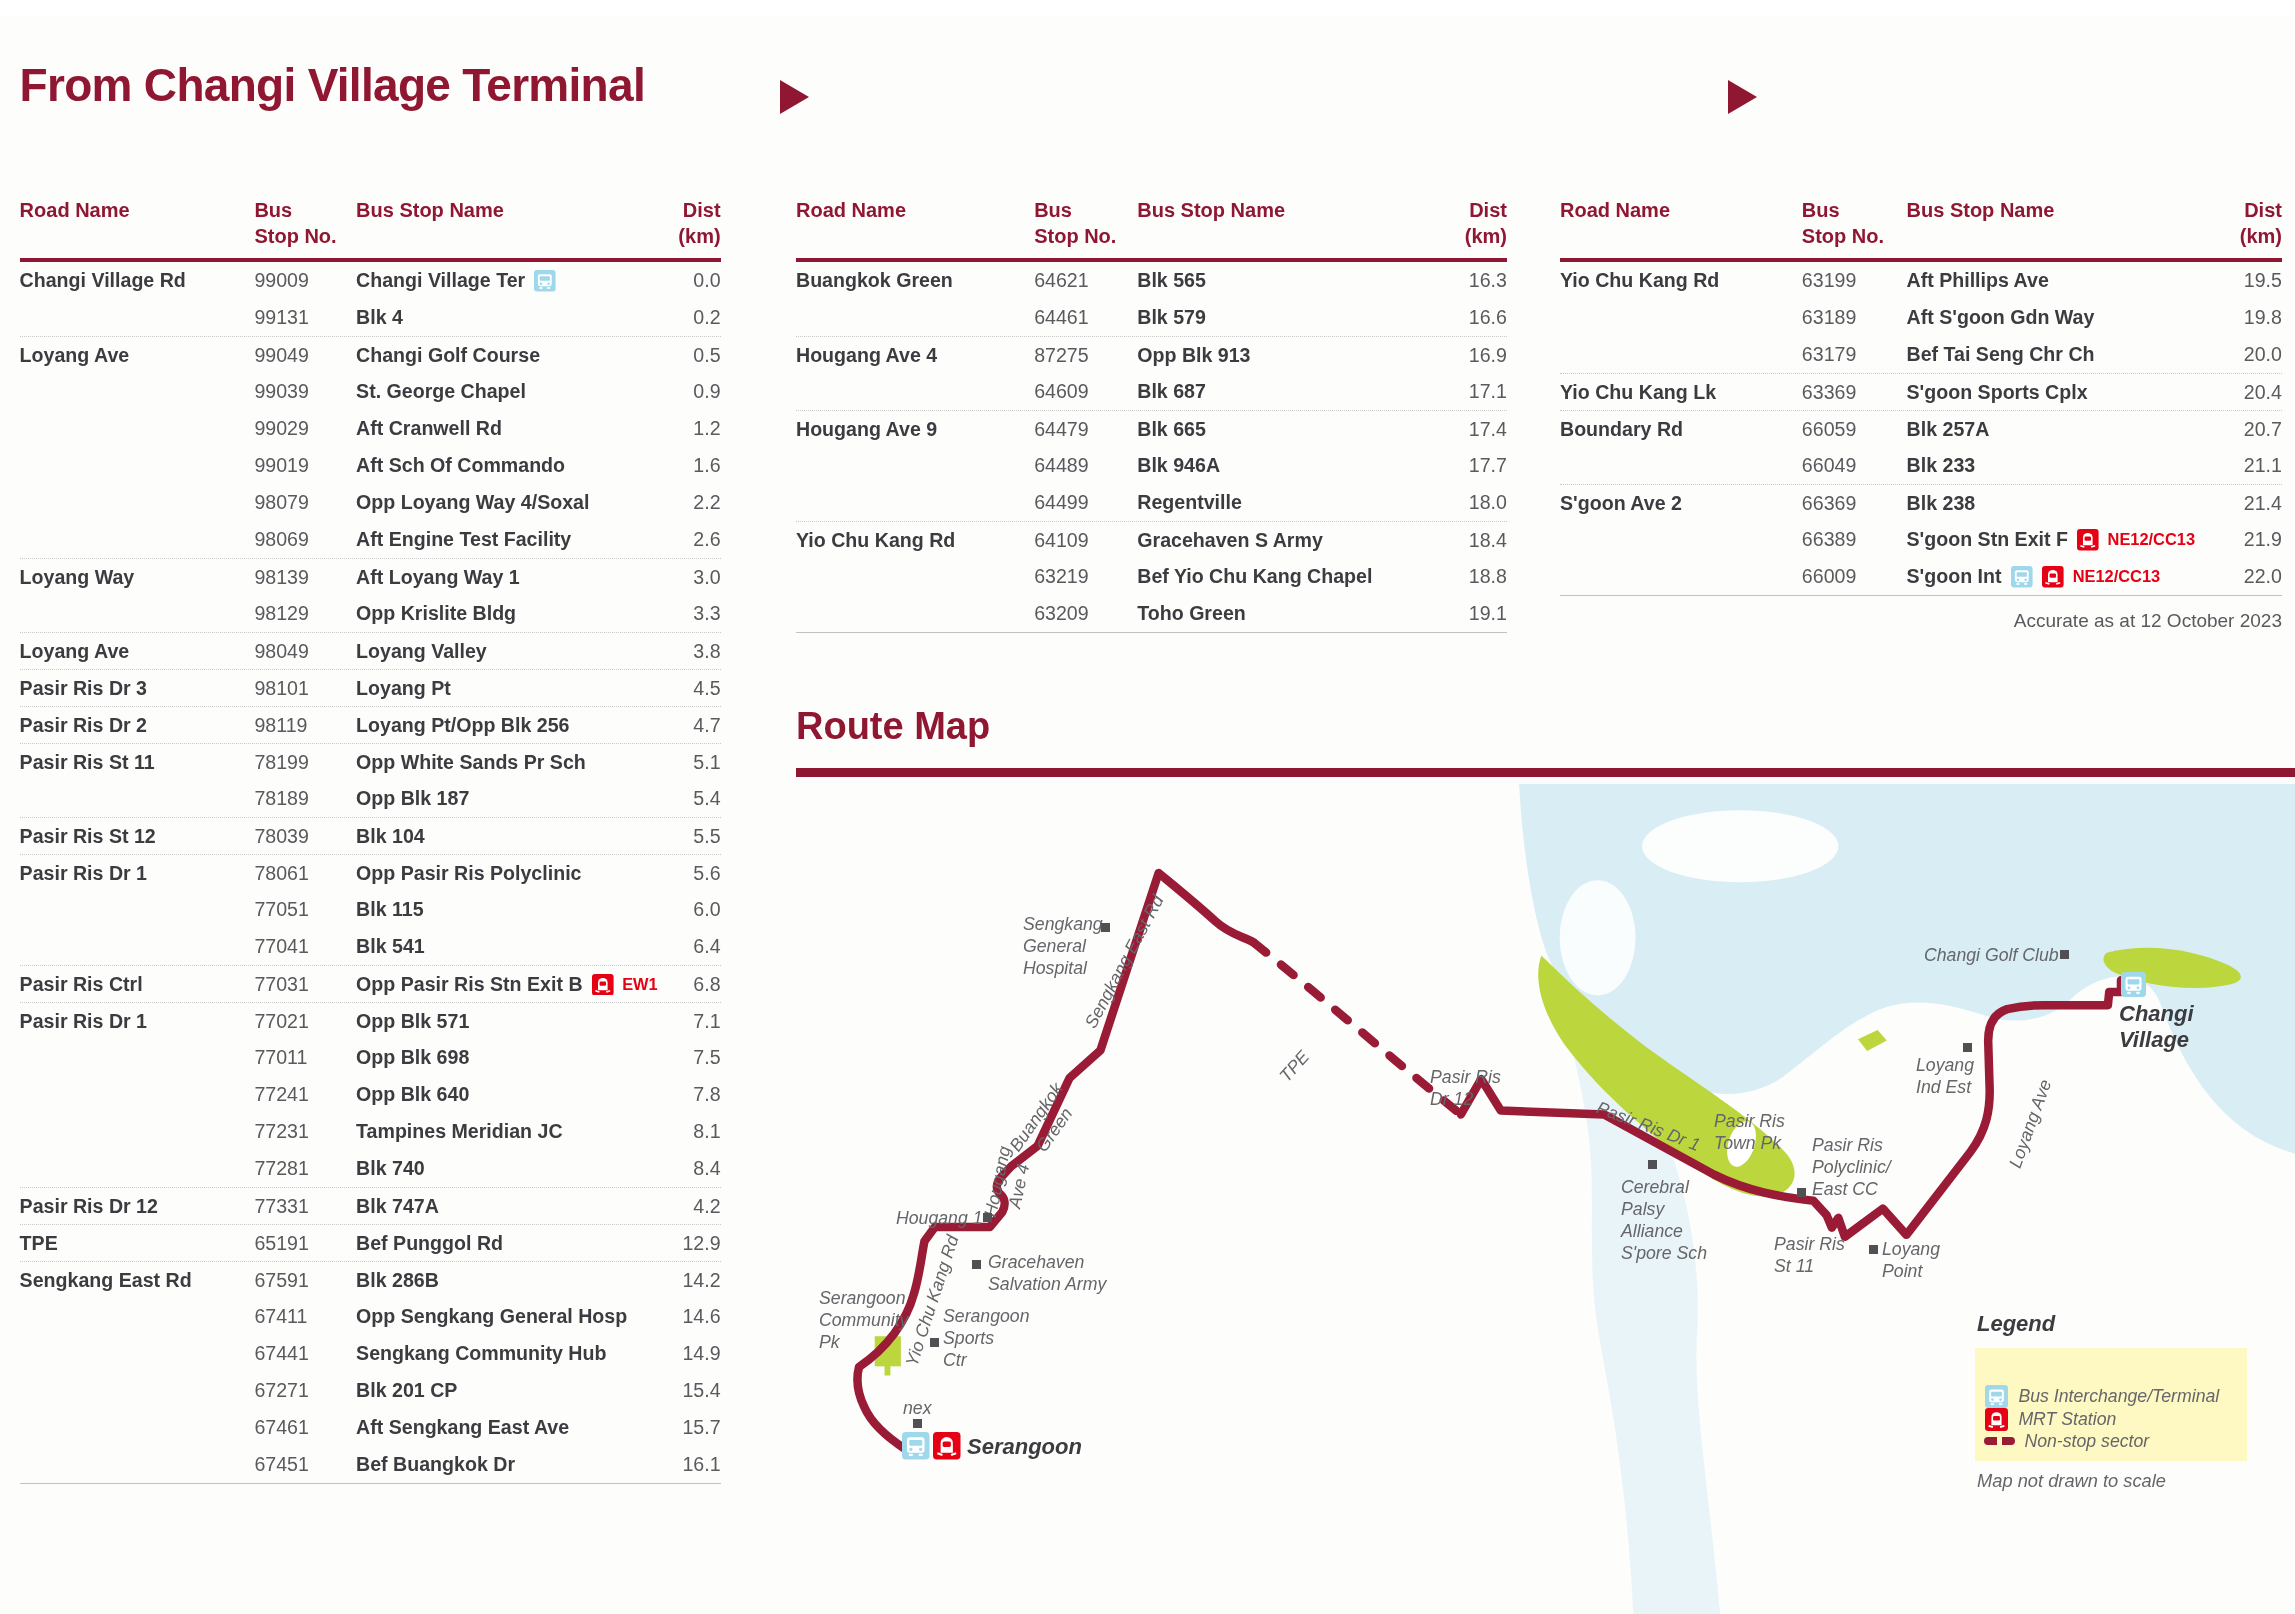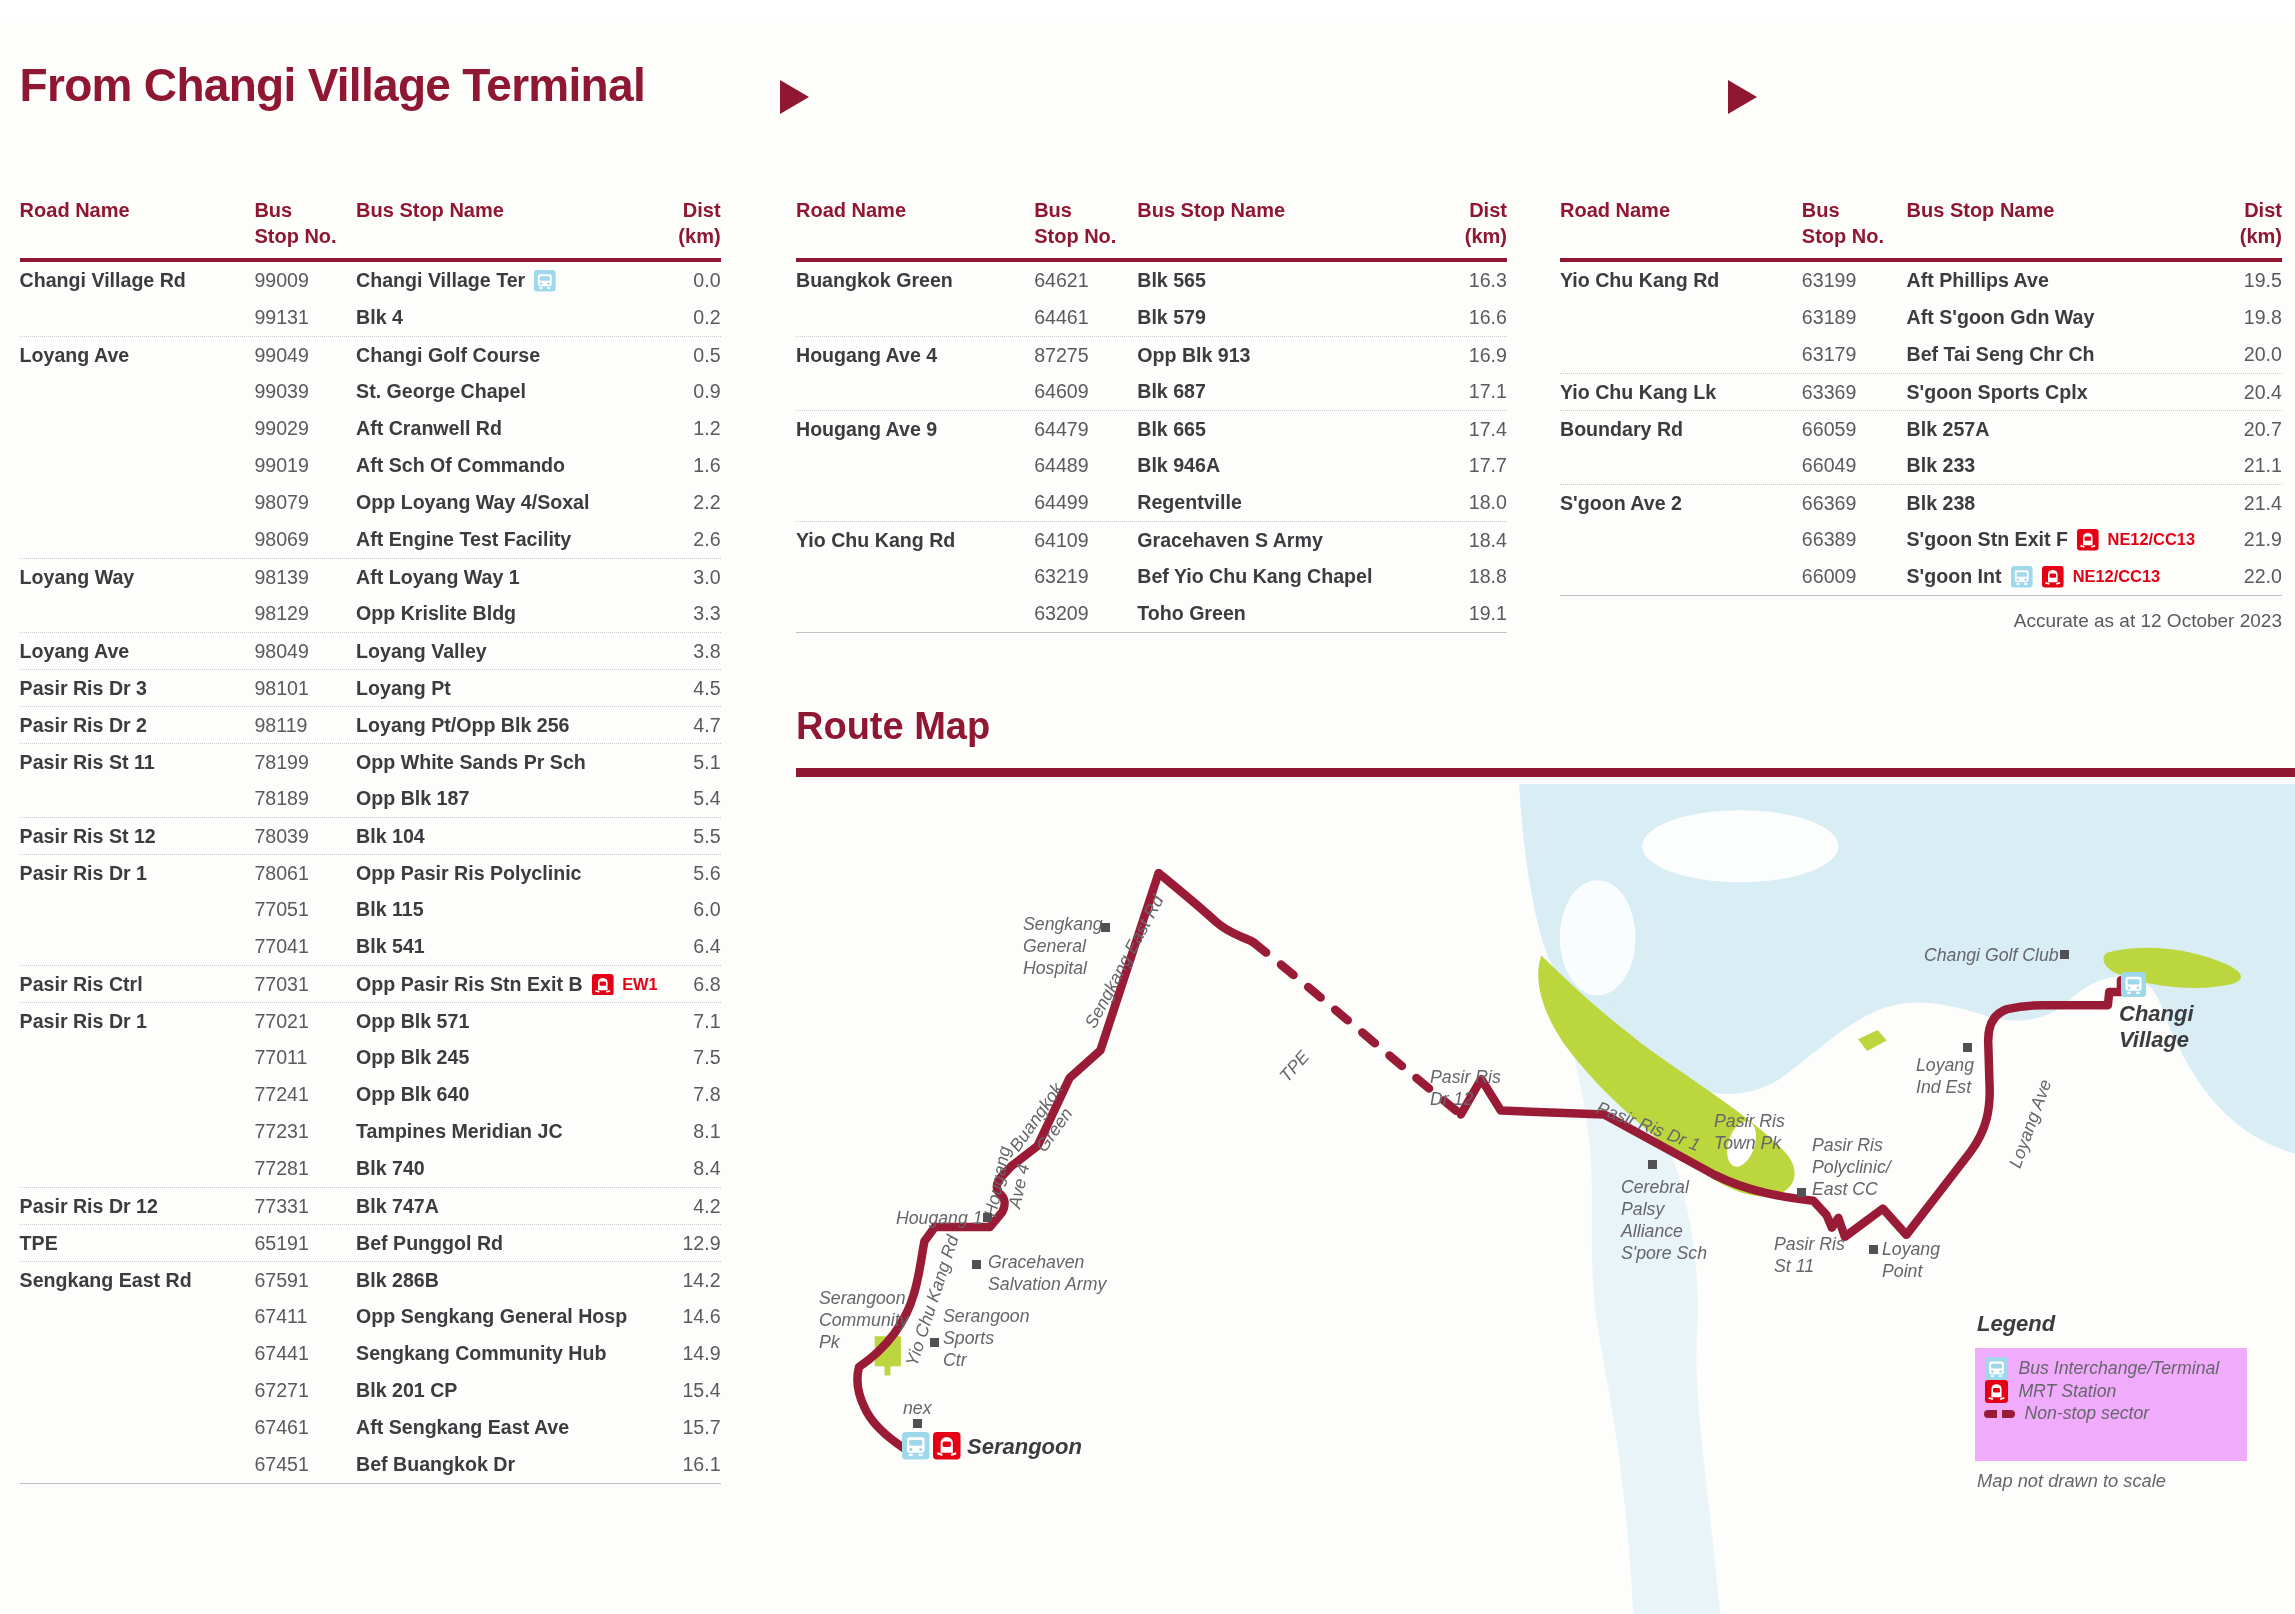--- a/index.html
+++ b/index.html
@@ -48,21 +48,21 @@
   .routedash{fill:none;stroke:var(--route);stroke-width:13;stroke-linecap:round;stroke-dasharray:25 29;}
 
   .mlabel{position:absolute;font-size:17.7px;line-height:1.24;color:var(--mapgray);white-space:pre-line;}
   .mlabel.bold{font-size:22px;font-weight:bold;color:var(--dark);line-height:1.2;}
   .mlabel.rot{transform-origin:center center;}
   .marker{position:absolute;width:8.5px;height:8.5px;background:#515155;}
   .micon{position:absolute;}
   .micon svg{display:block;}
 
   .legend-title{position:absolute;left:1205px;top:527px;font-size:22px;font-weight:bold;color:var(--dark);}
-  .legend-box{position:absolute;left:1203px;top:564px;width:272px;height:113px;background:#f0abfc;padding:9.2px 9.2px;display:flex;flex-direction:column;justify-content:flex-start;}
+  .legend-box{position:absolute;left:1203px;top:564px;width:272px;height:113px;background:#fef9c3;padding:9.2px 9.2px;display:flex;flex-direction:column;justify-content:flex-end;}
   .legend-item{display:flex;align-items:center;gap:9.2px;font-size:17.7px;color:var(--mapgray);}
   .legend-item .ticon{width:25px;height:23px;}
   .dash-sample{width:31px;height:7.9px;flex:none;background:linear-gradient(90deg,var(--route) 0 13px,transparent 13px 18.3px,var(--route) 18.3px 31px);border-radius:3.9px;}
   .legend-note{position:absolute;left:1205px;top:686px;font-size:18.3px;color:var(--mapgray);}
 </style>
 </head>
 <body>
 
 <div id="page">
 
@@ -266,21 +266,21 @@
           <div class="cell no">77021</div>
           <div class="cell name">
             <div class="nm-text">Opp Blk 571</div>
           </div>
           <div class="cell dist">7.1</div>
         </div>
         <div class="trow">
           <div class="cell road"></div>
           <div class="cell no">77011</div>
           <div class="cell name">
-            <div class="nm-text">Opp Blk 245</div>
+            <div class="nm-text">Opp Blk 698</div>
           </div>
           <div class="cell dist">7.5</div>
         </div>
         <div class="trow">
           <div class="cell road"></div>
           <div class="cell no">77241</div>
           <div class="cell name">
             <div class="nm-text">Opp Blk 640</div>
           </div>
           <div class="cell dist">7.8</div>

